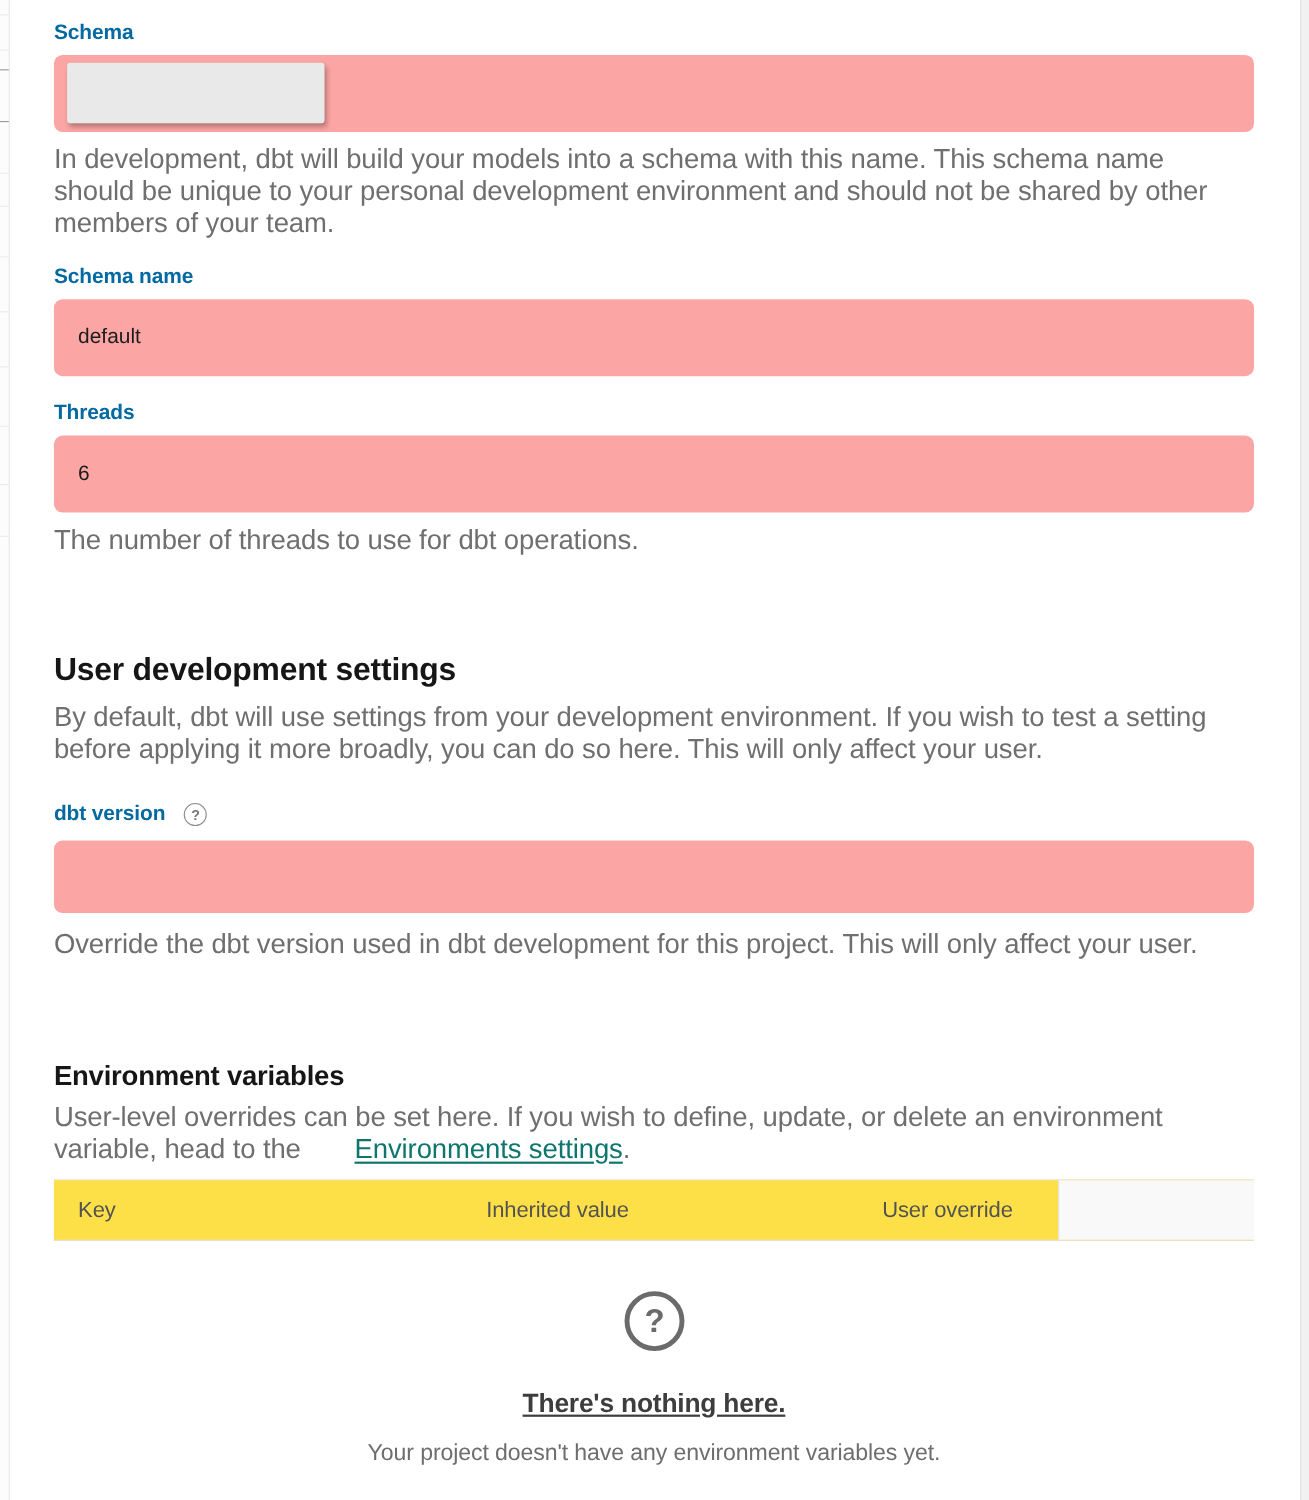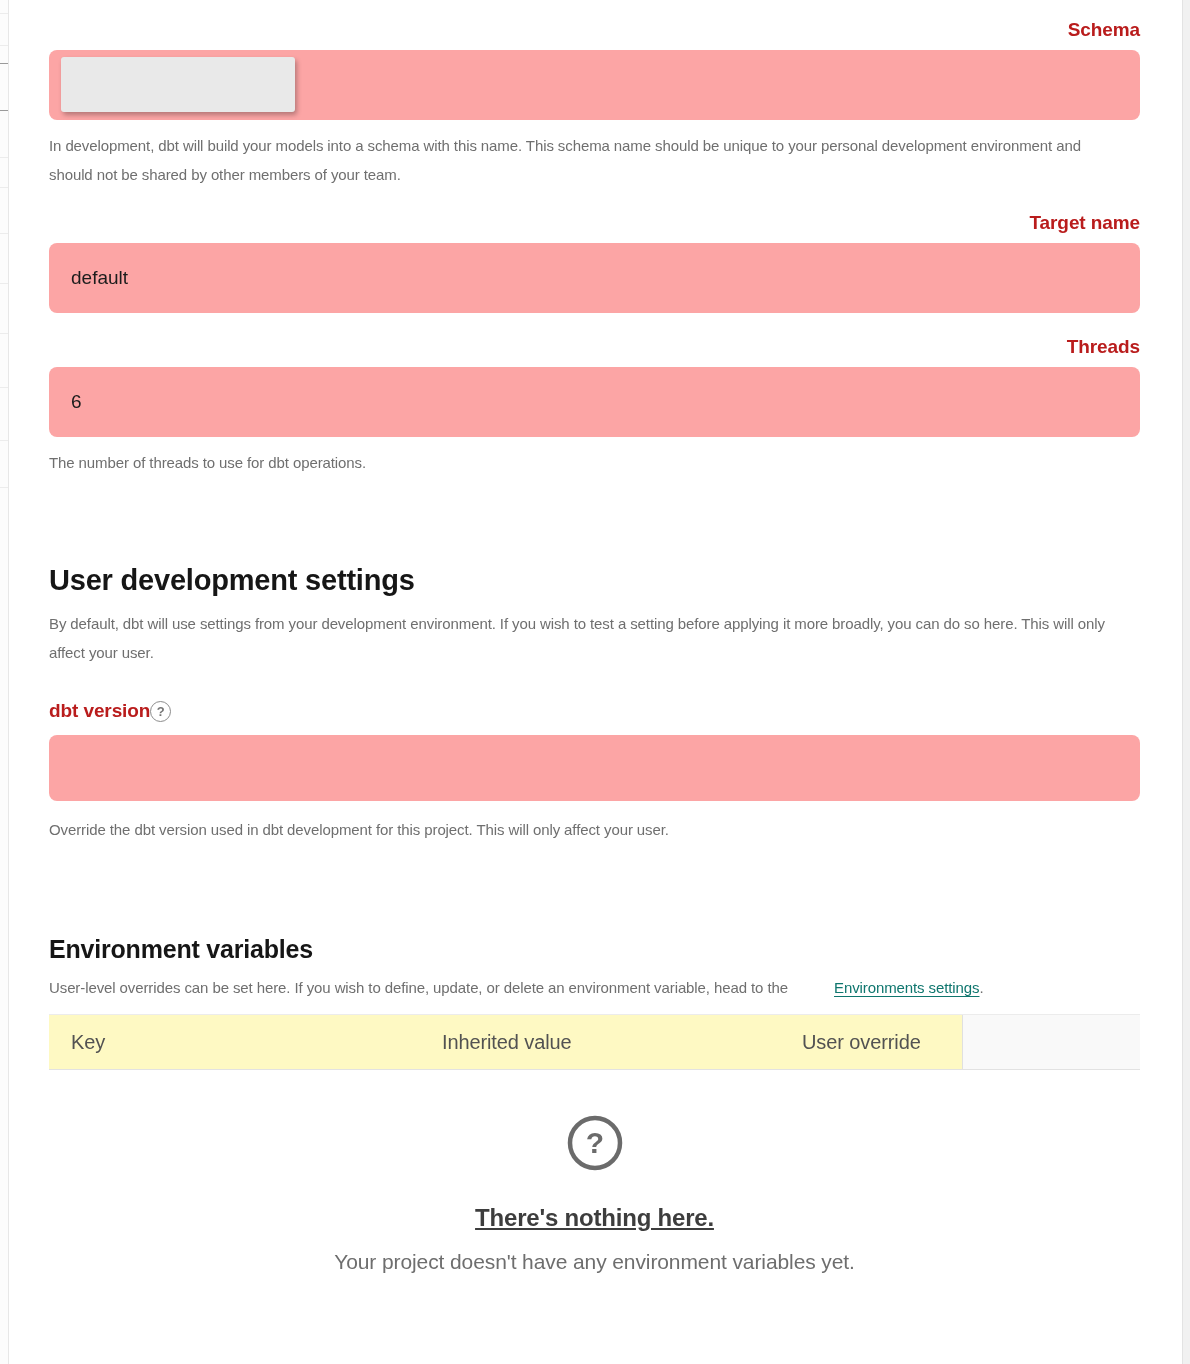--- a/index.html
+++ b/index.html
@@ -19,64 +19,64 @@
   }
   .left-strip .tick.dark{border-top:1px solid #9a9a9a;}
   
   .right-strip{
     position:absolute;right:0;top:0;width:7px;height:1364px;
     background:#f1f1f1;border-left:1px solid #e3e3e3;
   }
   
   .content{position:absolute;left:49px;top:0;width:1091px;}
   .field-label{
-    margin-top:18px;font-size:19px;font-weight:600;color:#b91c1c;
-    line-height:23px;letter-spacing:-0.1px;text-align:right;
+    margin-top:18px;font-size:19px;font-weight:600;color:#0369a1;
+    line-height:23px;letter-spacing:-0.1px;
   }
   .field-label.bolder{font-weight:700;}
   .mt22{margin-top:22px;} .mt25{margin-top:22px;} .mt32{margin-top:32px;}
   .input, input.input{
     box-sizing:border-box;display:block;width:1091px;height:70px;
     background:#fca5a5;border:none;border-radius:8px;margin-top:9px;
     font-family:"Liberation Sans", sans-serif;
     font-size:19px;color:#1c1c1c;padding:0 0 0 22px;outline:none;
   }
   .input.short{height:66px;margin-top:13px;}
   .schema-box{position:relative;padding:0;}
   .skeleton{
     position:absolute;left:12px;top:7px;width:234px;height:55px;
     background:#e9e9e9;border-radius:3px;
     box-shadow:2px 3px 5px rgba(0,0,0,0.28);
   }
   .desc{
     margin:11px 0 0 0;max-width:1056px;
-    font-size:15px;line-height:29px;color:#6f6f6f;letter-spacing:-0.1px;
+    font-size:25px;line-height:29px;color:#6f6f6f;letter-spacing:-0.1px;
   }
   .desc.tight{margin-top:14px;}
   h1.section{
     margin:86px 0 0 0;font-size:29px;font-weight:600;color:#161616;
     line-height:35px;letter-spacing:-0.2px;
   }
   h2.section{
     margin:90px 0 0 0;font-size:25px;font-weight:700;color:#161616;
     line-height:30px;letter-spacing:-0.2px;
   }
-  .label-row{display:flex;align-items:center;gap:0;}
+  .label-row{display:flex;align-items:center;gap:17px;}
   .help-badge{
     box-sizing:border-box;width:21px;height:21px;border-radius:50%;
     border:1.6px solid #8c8c8c;color:#757575;font-size:13px;font-weight:600;
     display:flex;align-items:center;justify-content:center;line-height:1;
     margin-top:2px;
   }
   .env-link{color:#0f766e;text-decoration:underline;text-underline-offset:3px;cursor:pointer;margin-left:42px;}
   
   .table-head{
     margin-top:12px;height:56px;width:1091px;box-sizing:border-box;
     display:grid;grid-template-columns:34% 33% 16.7% 16.3%;
-    background:#fef9c3;border-top:1px solid #ececec;border-bottom:1px solid #e2e2e2;
+    background:#fde047;border-top:1px solid #ececec;border-bottom:1px solid #e2e2e2;
   }
   .table-head .cell{
     display:flex;align-items:center;font-size:20px;color:#525252;
     padding-left:22px;letter-spacing:-0.1px;
   }
   .table-head .cell.last{background:#f9f9f9;border-left:1px solid #e0e0e0;padding-left:0;}
   
   .empty{width:1091px;text-align:center;}
   .empty .q-icon{margin-top:45px;display:inline-block;}
   .empty-title{
@@ -108,21 +108,21 @@
 <div class="right-strip"></div>
 
 <main class="content">
 
   <div class="field-label">Schema</div>
   <div class="input schema-box">
     <div class="skeleton"></div>
   </div>
   <p class="desc">In development, dbt will build your models into a schema with this name. This schema name should be unique to your personal development environment and should not be shared by other members of your team.</p>
 
-  <div class="field-label mt22">Target name</div>
+  <div class="field-label mt22">Schema name</div>
   <input class="input" type="text" value="default" style="">
 
   <div class="field-label mt25">Threads</div>
   <input class="input" type="text" value="6" style="">
   <p class="desc">The number of threads to use for dbt operations.</p>
 
   <h1 class="section">User development settings</h1>
   <p class="desc">By default, dbt will use settings from your development environment. If you wish to test a setting before applying it more broadly, you can do so here. This will only affect your user.</p>
 
   <div class="label-row mt32">

